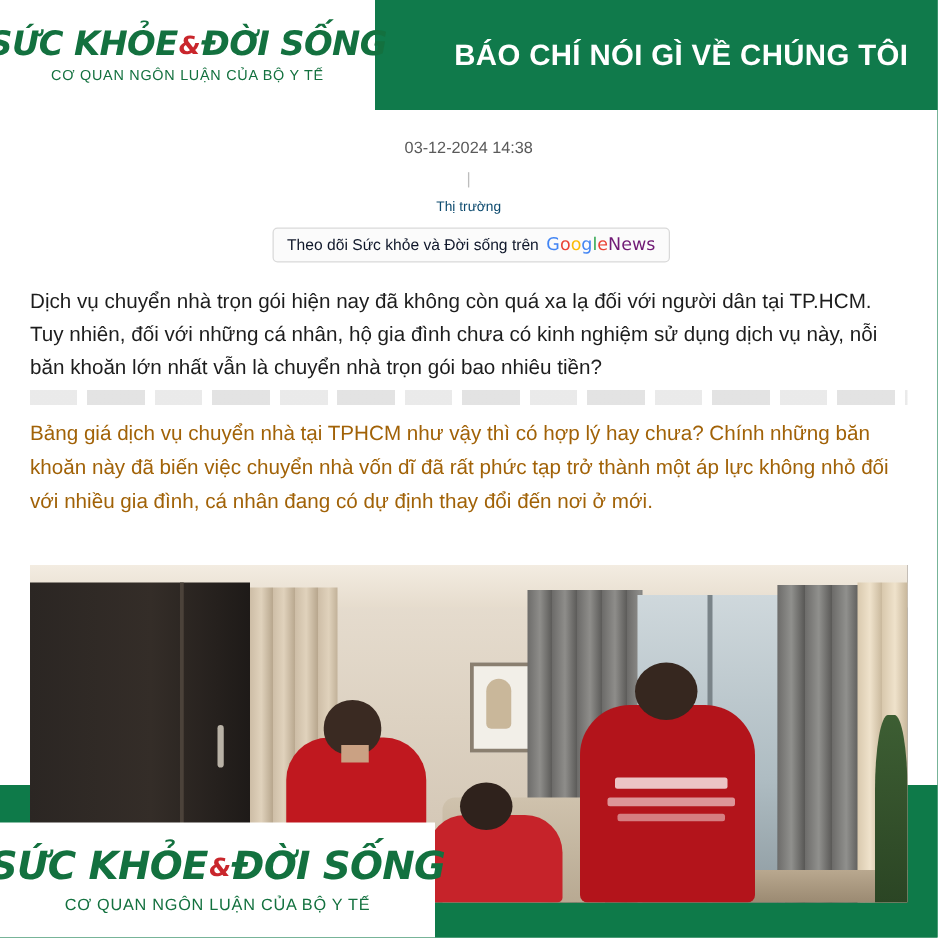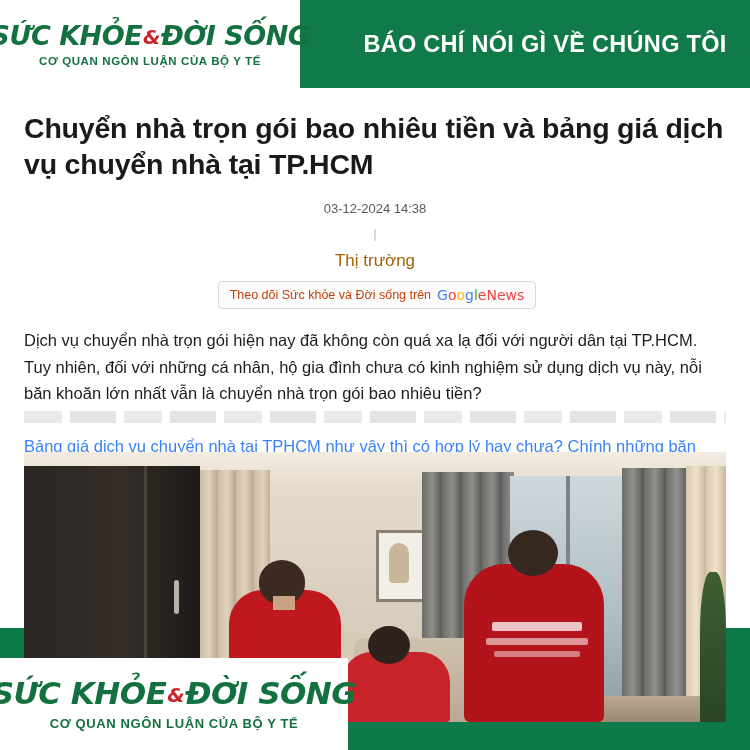--- a/index.html
+++ b/index.html
@@ -53,21 +53,21 @@
   .logo-main .amp {
     color: #c9262c;
     font-size: 20px;
     font-weight: 700;
     vertical-align: middle;
     margin: 0 1px;
   }
   .logo-sub {
     margin-top: 6px;
     font-size: 11.5px;
-    font-weight: 700;
+    font-weight: 400;
     color: #13713f;
     letter-spacing: 0.6px;
     white-space: nowrap;
   }
   .banner-text {
     flex: 1;
     text-align: center;
     color: #ffffff;
     font-size: 23.5px;
     font-weight: 700;
@@ -108,64 +108,64 @@
   .meta-date {
     font-size: 13px;
     color: #5a5a5a;
     white-space: nowrap;
   }
   .meta-sep {
     color: #bdbdbd;
     font-size: 13px;
   }
   .meta-cat {
-    font-size: 17px;
-    color: #a16207;
+    font-size: 11px;
+    color: #0c4a6e;
     white-space: nowrap;
   }
   .follow-chip {
     display: inline-flex;
     align-items: center;
     gap: 6px;
     border: 1px solid #d9d9d9;
     border-radius: 4px;
     padding: 5px 11px;
     background: #fbfbfb;
     margin-left: 4px;
   }
   .follow-chip .chip-text {
     font-size: 12.5px;
-    color: #c2410c;
+    color: #0f172a;
     white-space: nowrap;
   }
   .gnews {
     font-size: 14px;
     font-weight: 500;
     white-space: nowrap;
     font-family: "DejaVu Sans", sans-serif;
   }
   .gnews .g1 { color: #4285F4; }
   .gnews .g2 { color: #EA4335; }
   .gnews .g3 { color: #FBBC05; }
   .gnews .g4 { color: #4285F4; }
   .gnews .g5 { color: #34A853; }
   .gnews .g6 { color: #EA4335; }
-  .gnews .gnews-word { color: #ef4444; margin-left: 0; }
+  .gnews .gnews-word { color: #701a75; margin-left: 0; }
 
   .lead {
     font-size: 16.5px;
     line-height: 1.62;
     color: #1d1d1d;
     font-weight: 400;
     margin: 0 0 4px 0;
   }
   .body-p {
     font-size: 16.5px;
     line-height: 1.62;
-    color: #3b82f6;
+    color: #a16207;
     margin: 10px 0 16px 0;
   }
   .sponsor-strip {
     height: 12px;
     margin: 2px 0 6px 0;
     background: repeating-linear-gradient(90deg,
       #d9d9d9 0px, #d9d9d9 38px,
       #ffffff 38px, #ffffff 46px,
       #cccccc 46px, #cccccc 92px,
       #ffffff 92px, #ffffff 100px);
@@ -341,21 +341,20 @@
     <div class="logo-box">
       <div class="logo-main">
         <span>SỨC KHỎE</span><span class="amp">&amp;</span><span>ĐỜI SỐNG</span>
       </div>
       <div class="logo-sub">CƠ QUAN NGÔN LUẬN CỦA BỘ Y TẾ</div>
     </div>
     <div class="banner-text">BÁO CHÍ NÓI GÌ VỀ CHÚNG TÔI</div>
   </div>
 
   <div class="article">
-    <h1 class="headline">Chuyển nhà trọn gói bao nhiêu tiền và bảng giá dịch vụ chuyển nhà tại TP.HCM</h1>
 
     <div class="meta-row">
       <span class="meta-date">03-12-2024 14:38</span>
       <span class="meta-sep">|</span>
       <span class="meta-cat">Thị trường</span>
       <span class="follow-chip">
         <span class="chip-text">Theo dõi Sức khỏe và Đời sống trên</span>
         <span class="gnews"><span class="g1">G</span><span class="g2">o</span><span class="g3">o</span><span class="g4">g</span><span class="g5">l</span><span class="g6">e</span><span class="gnews-word">News</span></span>
       </span>
     </div>

